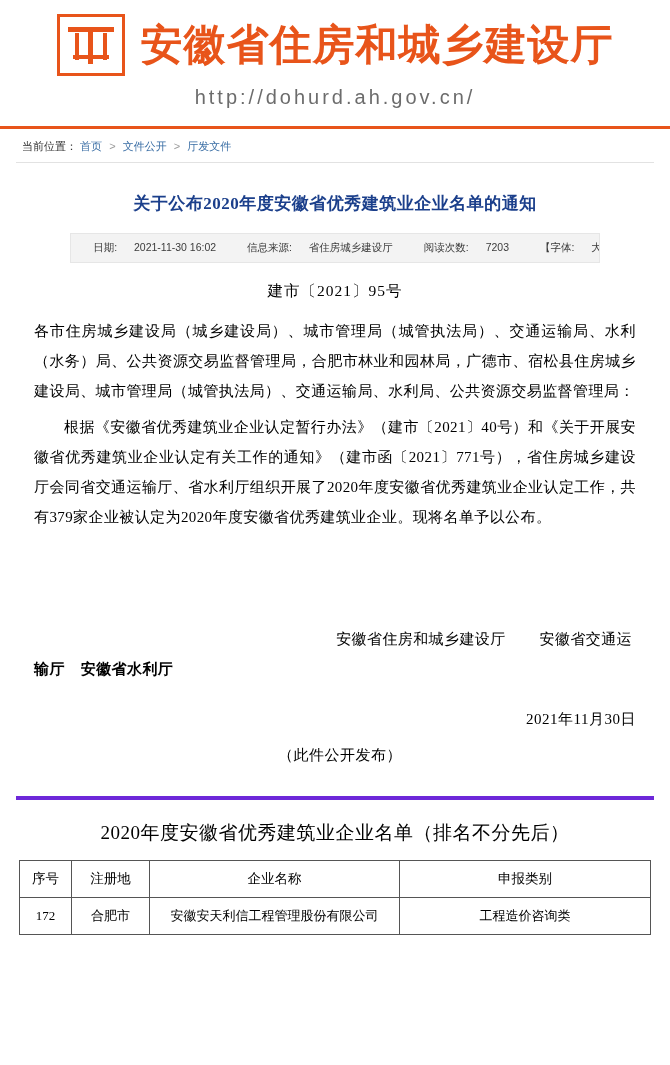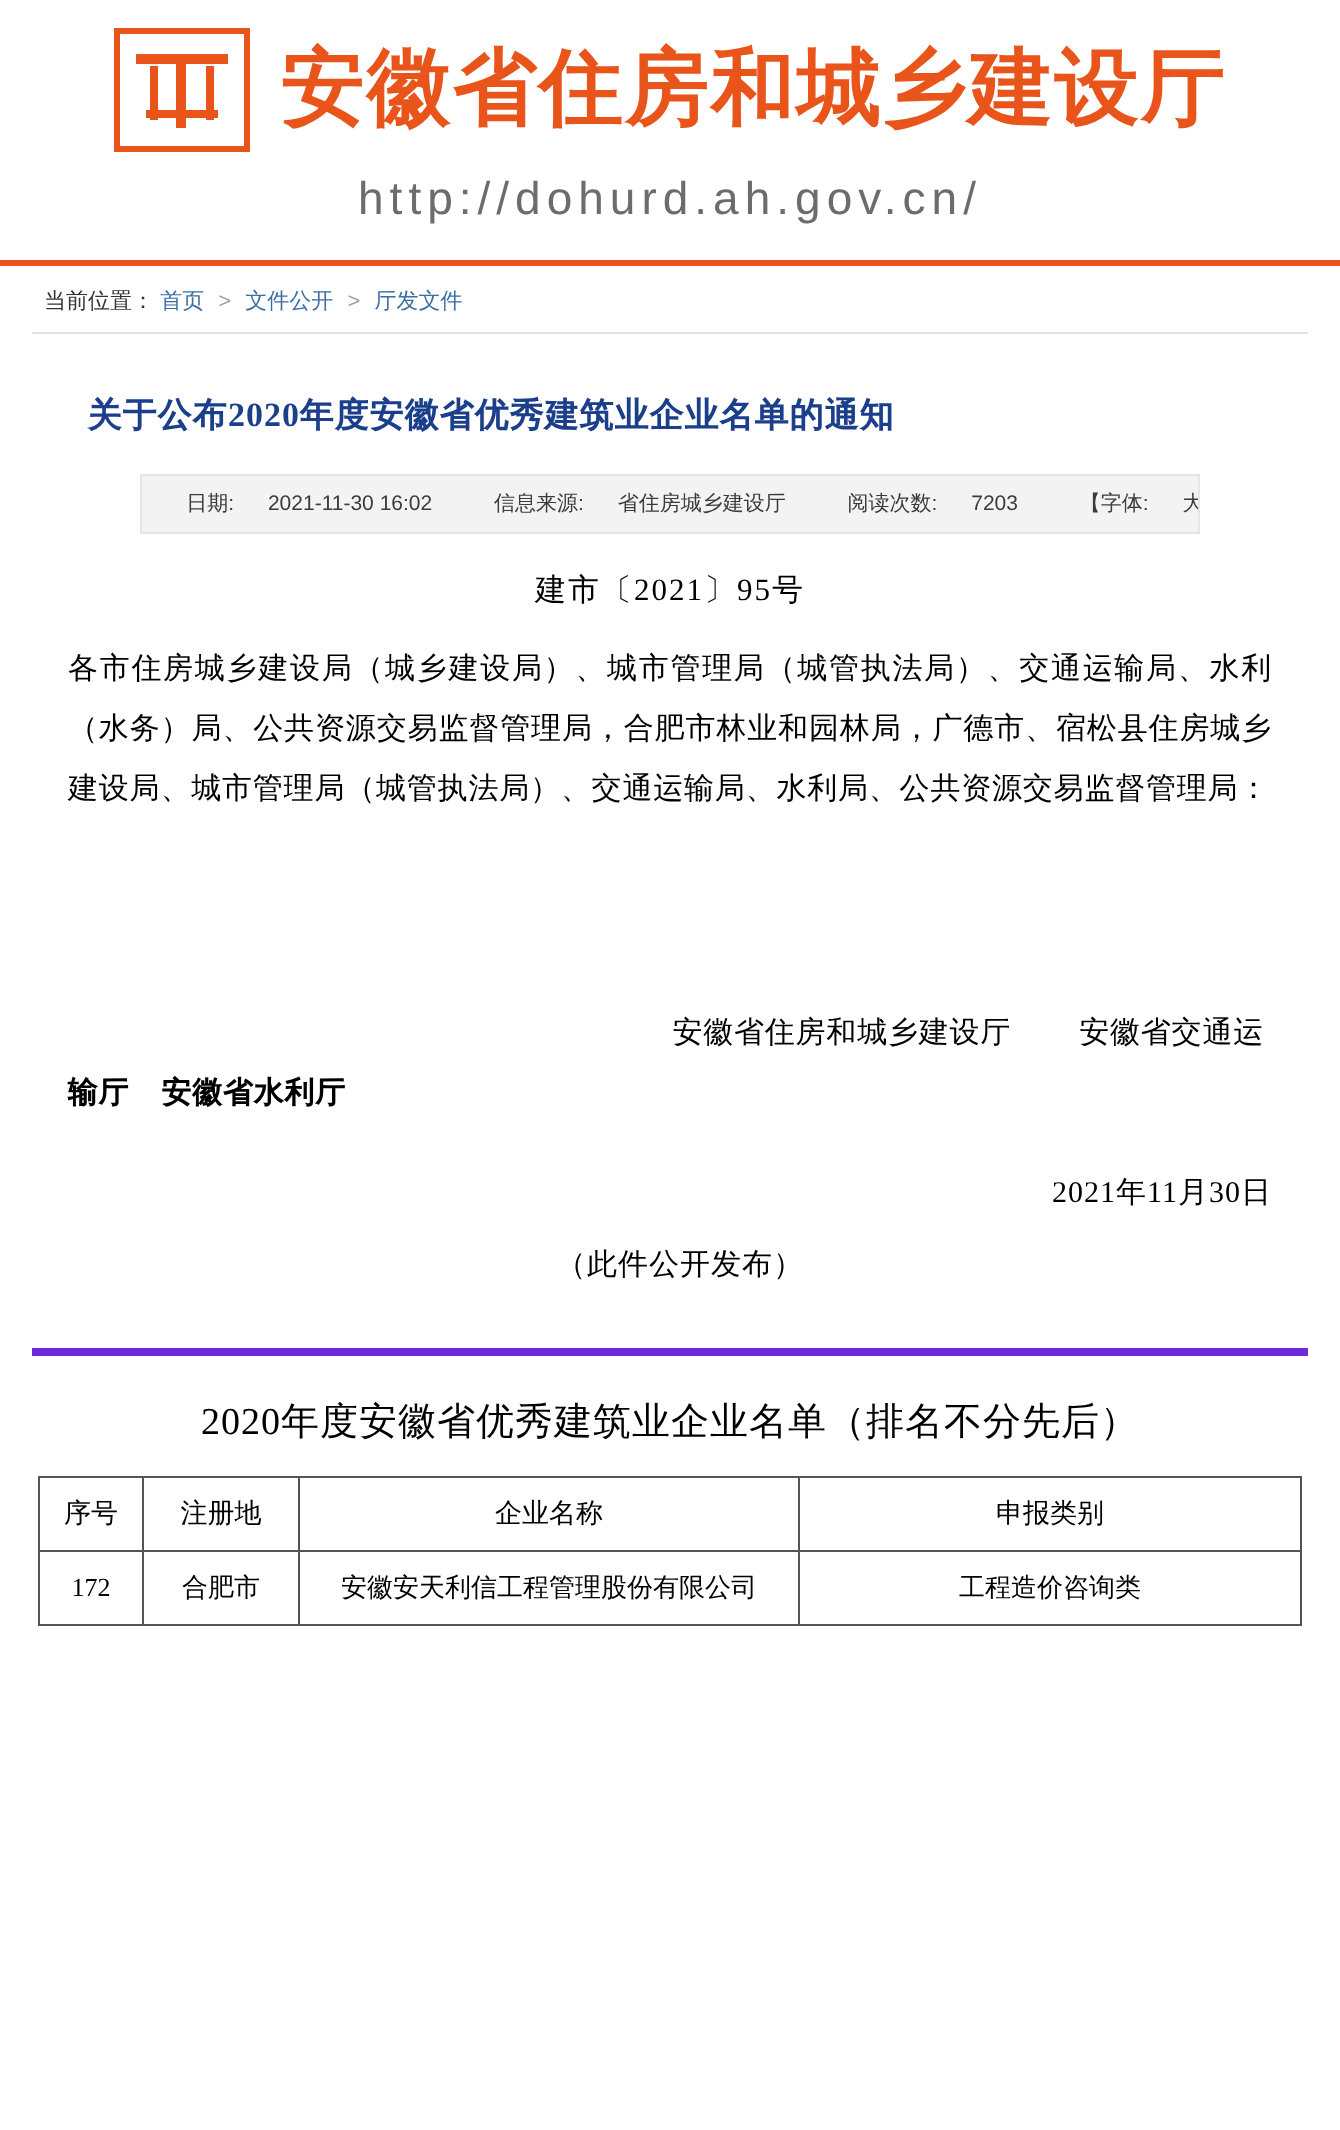--- a/index.html
+++ b/index.html
@@ -73,21 +73,21 @@
     font-size: 42px;
     font-weight: bold;
     color: #e8541a;
     letter-spacing: 1px;
     line-height: 1;
     white-space: nowrap;
   }
   .banner-url {
     margin-top: 10px;
     font-family: "Liberation Sans", sans-serif;
-    font-size: 23px;
+    font-size: 20px;
     letter-spacing: 3px;
     color: #6c6c6c;
   }
   .banner-rule {
     width: 670px;
     height: 3px;
     background: #e8541a;
     margin-top: 9px;
   }
 
@@ -105,21 +105,21 @@
 
   
   .doc {
     margin: 0 16px;
     background: #fff;
     border-top: 1px solid #e2e2e2;
     padding: 22px 18px 0 18px;
     position: relative;
   }
   .doc-title {
-    text-align: left;
+    text-align: center;
     font-size: 17px;
     font-weight: bold;
     color: #1b3f8b;
     letter-spacing: 0.5px;
     line-height: 1.5;
     padding: 6px 10px 16px 10px;
   }
   .meta-bar {
     margin: 0 auto 18px auto;
     background: #f3f3f3;
@@ -263,20 +263,21 @@
     <span>
       <span>【字体:</span>
       <span>大中小】</span>
     </span>
   </div>
 
   <div class="doc-no">建市〔2021〕95号</div>
 
   <p class="para">各市住房城乡建设局（城乡建设局）、城市管理局（城管执法局）、交通运输局、水利（水务）局、公共资源交易监督管理局，合肥市林业和园林局，广德市、宿松县住房城乡建设局、城市管理局（城管执法局）、交通运输局、水利局、公共资源交易监督管理局：</p>
 
+  <p class="para indent">根据《安徽省优秀建筑业企业认定暂行办法》（建市〔2021〕40号）和《关于开展安徽省优秀建筑业企业认定有关工作的通知》（建市函〔2021〕771号），省住房城乡建设厅会同省交通运输厅、省水利厅组织开展了2020年度安徽省优秀建筑业企业认定工作，共有379家企业被认定为2020年度安徽省优秀建筑业企业。现将名单予以公布。</p>
 
 
   <div class="spacer-big"></div>
 
   <div class="sign-block">
     <div class="sign-line-1">
       <span>安徽省住房和城乡建设厅</span>
       <span>安徽省交通运</span>
     </div>
     <div class="sign-line-2">

